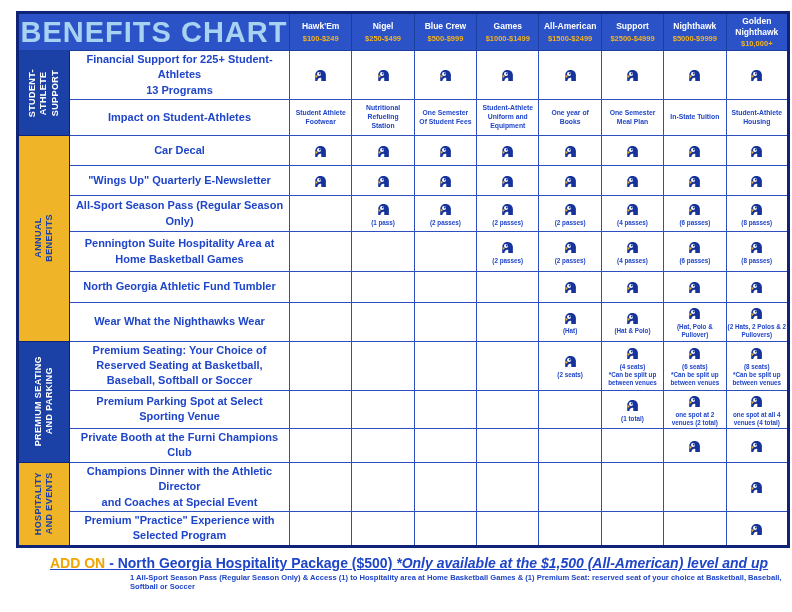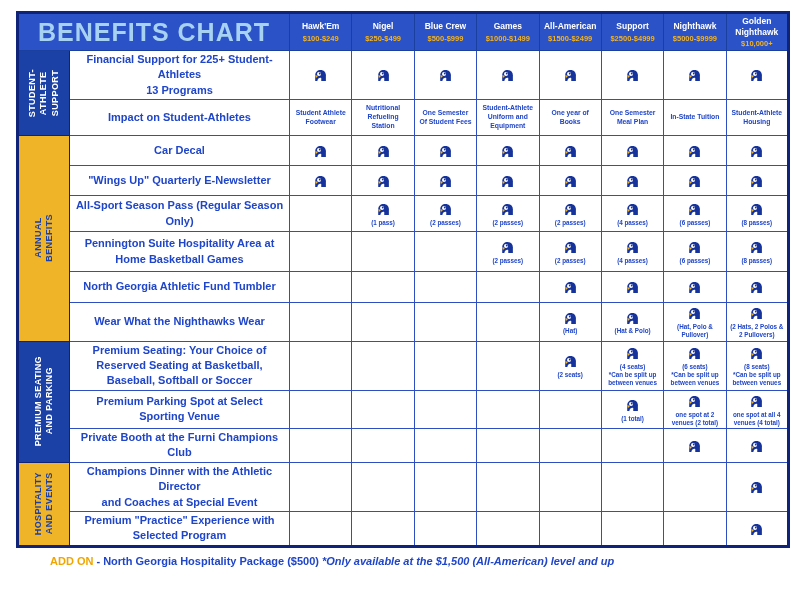--- a/index.html
+++ b/index.html
@@ -17,21 +17,21 @@
     margin:11px 0 0 16px; width:774px; border-collapse:collapse;
     table-layout:fixed; border:3px solid #0f2478;
   }
   col.c-section { width:52px; }
   col.c-desc    { width:220px; }
 
   th, td { border:1px solid #2e4fc0; text-align:center; vertical-align:middle; padding:1px; }
 
   tr.header-row { height:38px; }
   th.header-main {
-    background:#2b52c7; color:#a8d2f2; font-size:25px; font-weight:bold;
+    background:#2b52c7; color:#a8d2f2; font-size:29px; font-weight:bold;
     letter-spacing:1px; border:1px solid #1b3f9f;
   }
   th.tier { background:#2b52c7; border:1px solid #1b3f9f; }
   .tier-name  { color:#ffffff; font-size:8.5px; font-weight:bold; line-height:1.25; }
   .tier-price { color:#f5b31c; font-size:7.5px; font-weight:bold; margin-top:2px; }
 
   td.section { border:1px solid #0f2478; }
   td.section.blue { background:#1b41a6; }
   td.section.gold { background:#f0b429; }
   td.section .vtext {
@@ -51,21 +51,21 @@
     color:#1f45c8; font-size:6.8px; font-weight:bold; line-height:1.3;
     white-space:pre-line;
   }
   .note {
     color:#1f45c8; font-size:6.3px; font-weight:bold; line-height:1.3;
     white-space:pre-line; margin-top:1px;
   }
   svg.hawk { display:inline-block; vertical-align:middle; }
 
   .footer { margin:7px 0 0 50px; }
-  .f-line1 { font-size:11px; font-weight:bold; color:#1f45c8; }
+  .f-line1 { font-size:14px; font-weight:bold; color:#1f45c8;text-decoration:underline; }
   .f-addon { color:#f0a500; font-weight:bold; }
   .f-italic { font-style:italic; }
   .f-line2 { margin:2px 0 0 80px; font-size:7.6px; font-weight:bold; color:#1f45c8; }
 </style>
 </head>
 <body>
 
 <div class="page">
 
 
@@ -651,15 +651,16 @@
         </tr>
       </tbody>
   </table>
 
   <div class="footer">
     <div class="f-line1">
       <span class="f-addon">ADD ON</span>
       <span>- North Georgia Hospitality Package ($500)</span>
       <span class="f-italic">*Only available at the $1,500 (All-American) level and up</span>
     </div>
+    <div class="f-line2">1 All-Sport Season Pass (Regular Season Only) &amp; Access (1) to Hospitality area at Home Basketball Games &amp; (1) Premium Seat: reserved seat of your choice at Basketball, Baseball, Softball or Soccer</div>
   </div>
 
 </div>
 
 </body></html>

